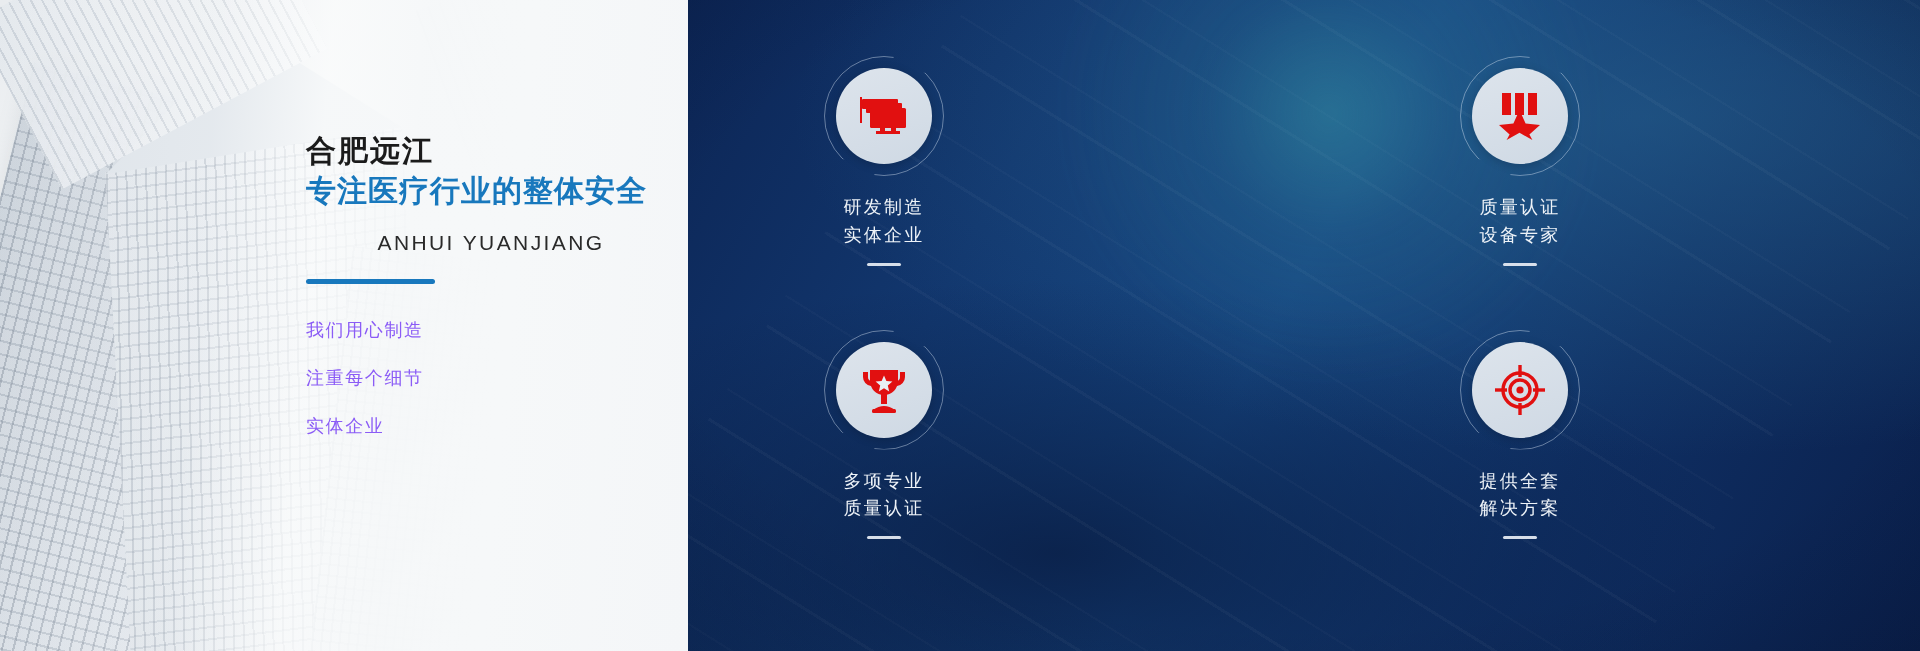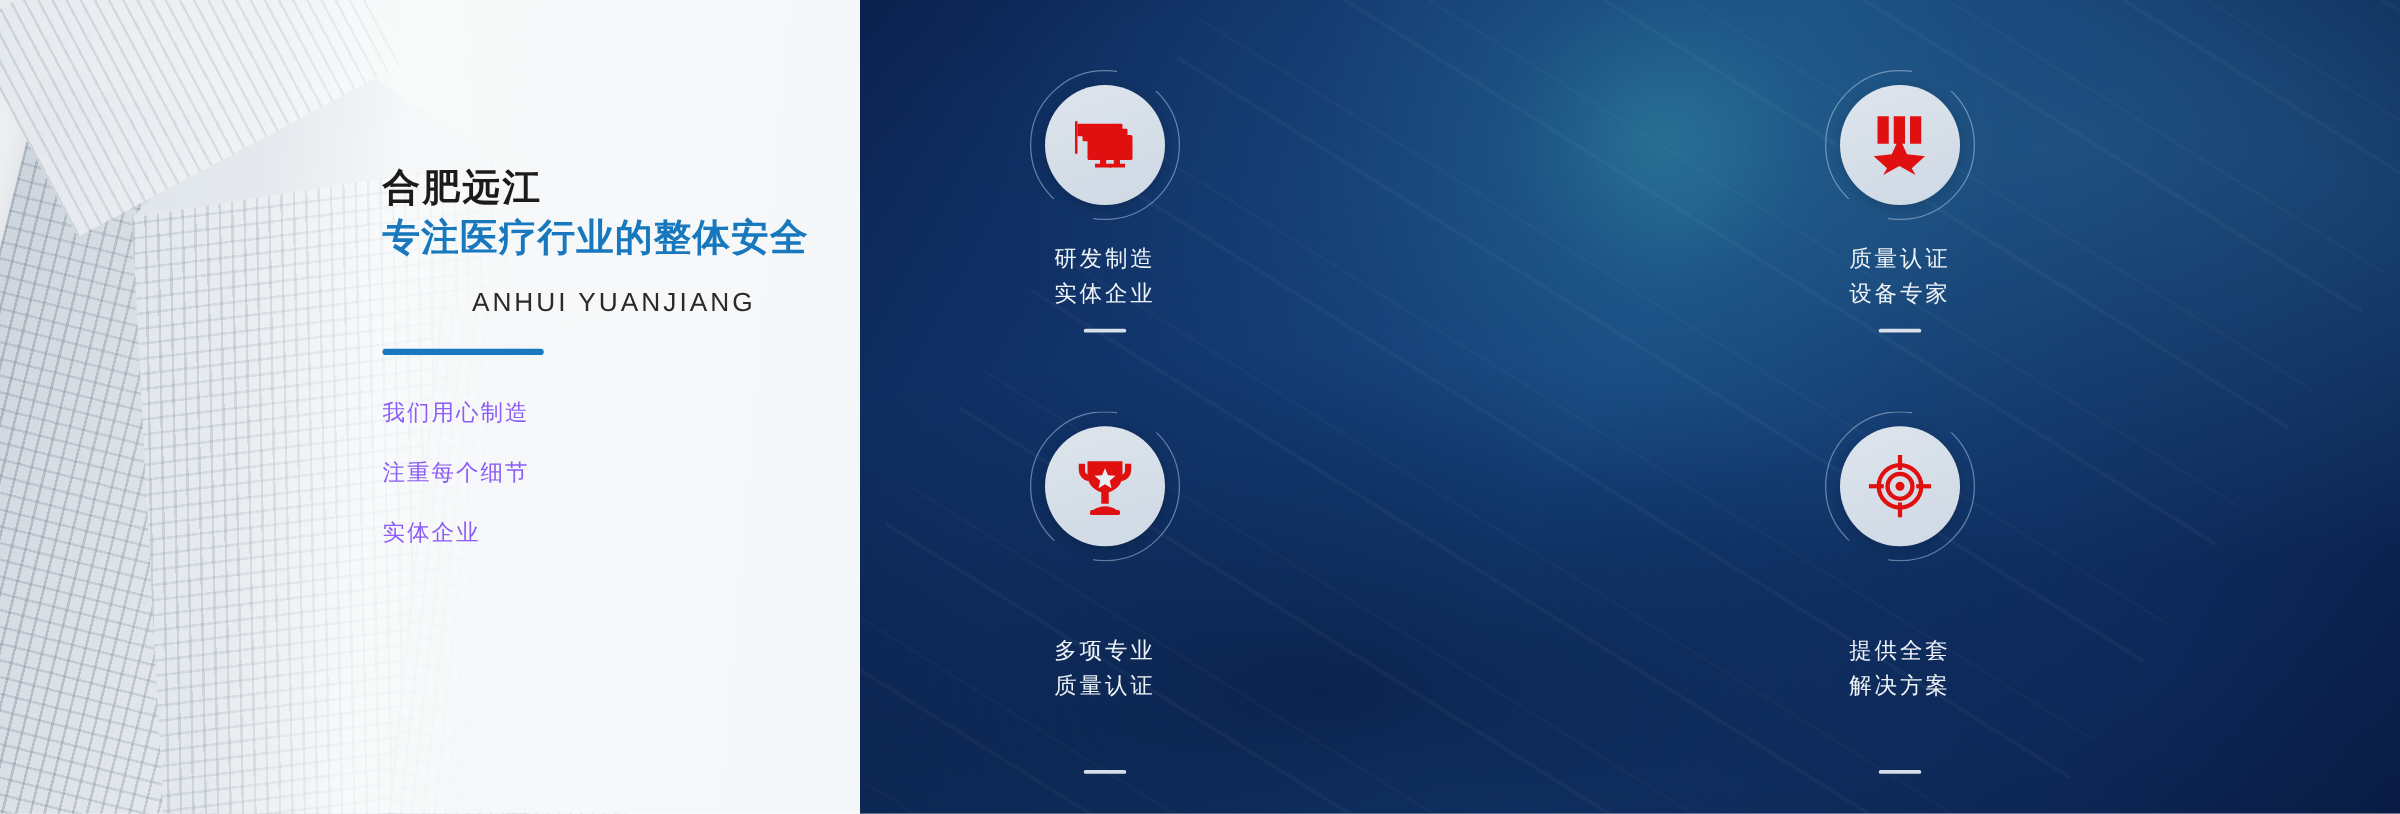--- a/index.html
+++ b/index.html
@@ -133,21 +133,21 @@
     background:radial-gradient(115% 115% at 50% 45%, rgba(0,0,0,0) 45%, rgba(3,12,34,0.55) 100%);
   }
 
   .grid {
     position:absolute; left:16px; top:0; width:100%; height:100%;
     display:grid; grid-template-columns:1fr 1fr; grid-template-rows:1fr 1fr;
     padding:28px 0 32px 0;
   }
   .cell { display:flex; flex-direction:column; align-items:center; justify-content:flex-start; }
   .cell.r1 { padding-top:40px; }
-  .cell.r2 { padding-top:18px;gap:40px; }
+  .cell.r2 { padding-top:18px; }
   
   .cell.c1 { padding-left:0px; transform:translateX(-128px); }
   .cell.c2 { padding-left:0px; transform:translateX(-108px); }
 
   .badge { position:relative; width:96px; height:96px; }
   .badge .ring {
     position:absolute; inset:-12px;
     border-radius:50%;
     border:1px solid rgba(210,225,240,0.45);
     

